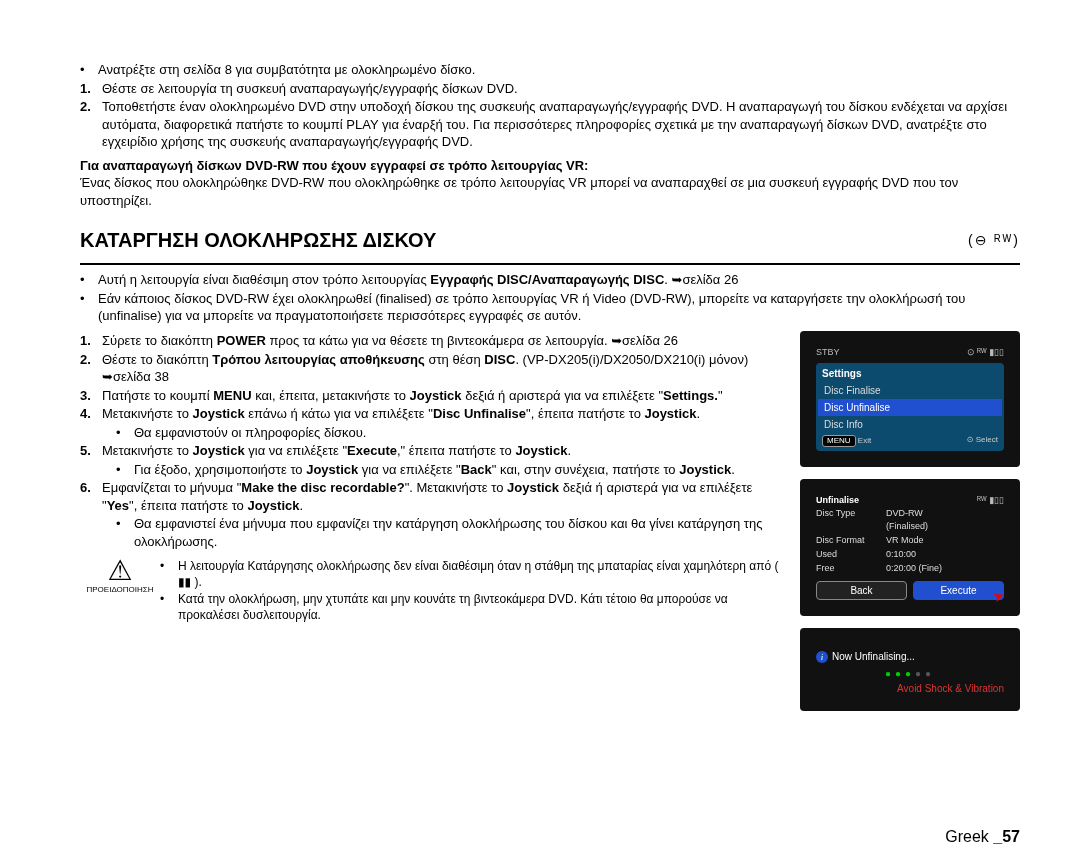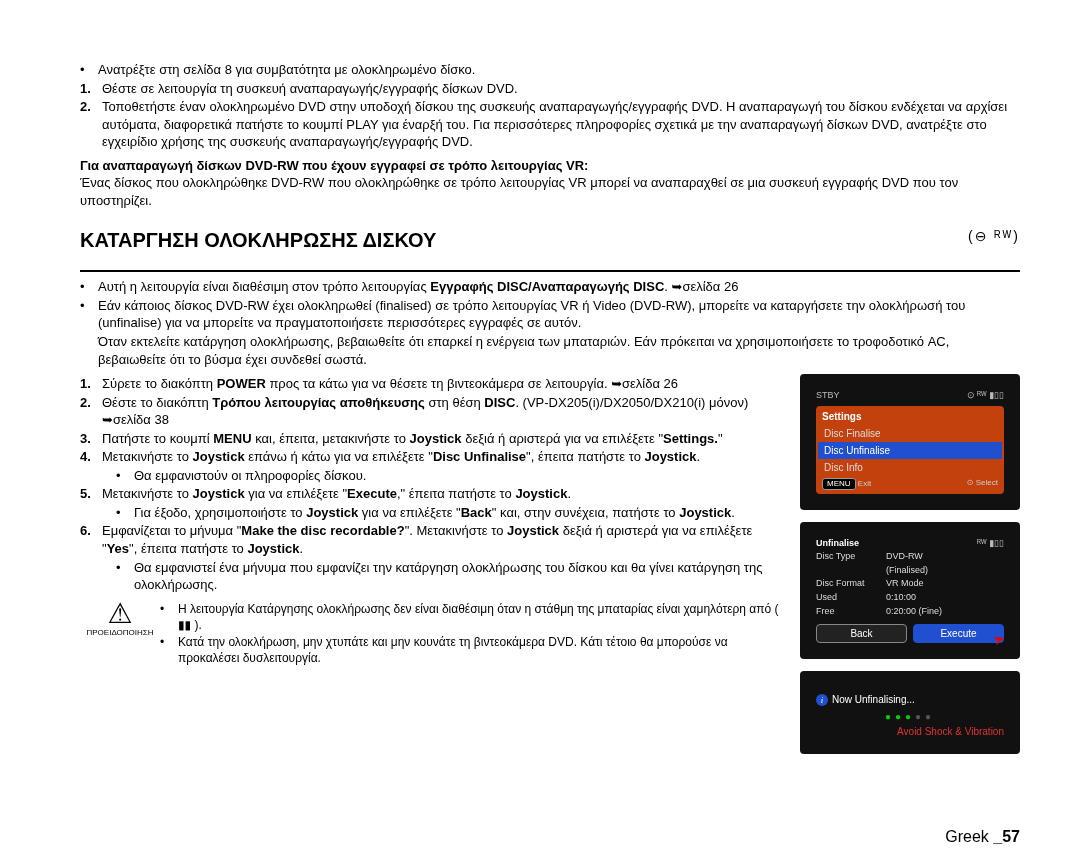--- a/index.html
+++ b/index.html
@@ -31,24 +31,24 @@
   .num-mark {
     width: 22px;
     flex: 0 0 auto;
     font-weight: bold;
   }
   .at-text { flex: 1; }
   .bold { font-weight: bold; }
   .section-head {
     display: flex;
     justify-content: space-between;
-    align-items: flex-start;
+    align-items: center;
     margin: 18px 0 6px;
     border-bottom: 2px solid #000;
-    padding-bottom: 16px;
+    padding-bottom: 9px;
   }
   .section-title {
     font-size: 20px;
     font-weight: bold;
   }
   .section-icons {
     font-size: 14px;
     letter-spacing: 2px;
   }
   .two-col {
@@ -87,21 +87,21 @@
     padding: 16px;
     margin-bottom: 12px;
   }
   .cam-top {
     display: flex;
     justify-content: space-between;
     font-size: 9px;
     color: #bbb;
   }
   .menu-panel {
-    background: #c2410c;
+    background: #0c4a6e;
     border-radius: 4px;
     padding: 2px;
     margin-top: 4px;
   }
   .menu-head {
     font-weight: bold;
     font-size: 10px;
     padding: 2px 4px;
     color: #fff;
   }
@@ -217,21 +217,20 @@
     </div>
 
     <div class="bullet-row">
         <div class="bullet-mark">•</div>
         <div class="at-text"><span>Αυτή η λειτουργία είναι διαθέσιμη στον τρόπο λειτουργίας </span><span class="bold">Εγγραφής DISC/Αναπαραγωγής DISC</span><span>. ➥σελίδα 26</span></div>
       </div>
     <div class="bullet-row">
         <div class="bullet-mark">•</div>
         <div class="at-text"><span>Εάν κάποιος δίσκος DVD-RW έχει ολοκληρωθεί (finalised) σε τρόπο λειτουργίας VR ή Video (DVD-RW), μπορείτε να καταργήσετε την ολοκλήρωσή του (unfinalise) για να μπορείτε να πραγματοποιήσετε περισσότερες εγγραφές σε αυτόν.</span></div>
       </div>
-    <div class="indent1">Όταν εκτελείτε κατάργηση ολοκλήρωσης, βεβαιωθείτε ότι επαρκεί η ενέργεια των μπαταριών. Εάν πρόκειται να χρησιμοποιήσετε το τροφοδοτικό AC, βεβαιωθείτε ότι το βύσμα έχει συνδεθεί σωστά.</div>
 
     <div class="two-col" style="margin-top:6px;">
       <div class="left-col">
         <div class="num-row">
             <div class="num-mark">1.</div>
             <div class="at-text"><span>Σύρετε το διακόπτη </span><span class="bold">POWER</span><span> προς τα κάτω για να θέσετε τη βιντεοκάμερα σε λειτουργία. ➥σελίδα 26</span></div>
           </div>
         <div class="num-row">
             <div class="num-mark">2.</div>
             <div class="at-text"><span>Θέστε το διακόπτη </span><span class="bold">Τρόπου λειτουργίας αποθήκευσης</span><span> στη θέση </span><span class="bold">DISC</span><span>. (VP-DX205(i)/DX2050/DX210(i) μόνον) ➥σελίδα 38</span></div>

